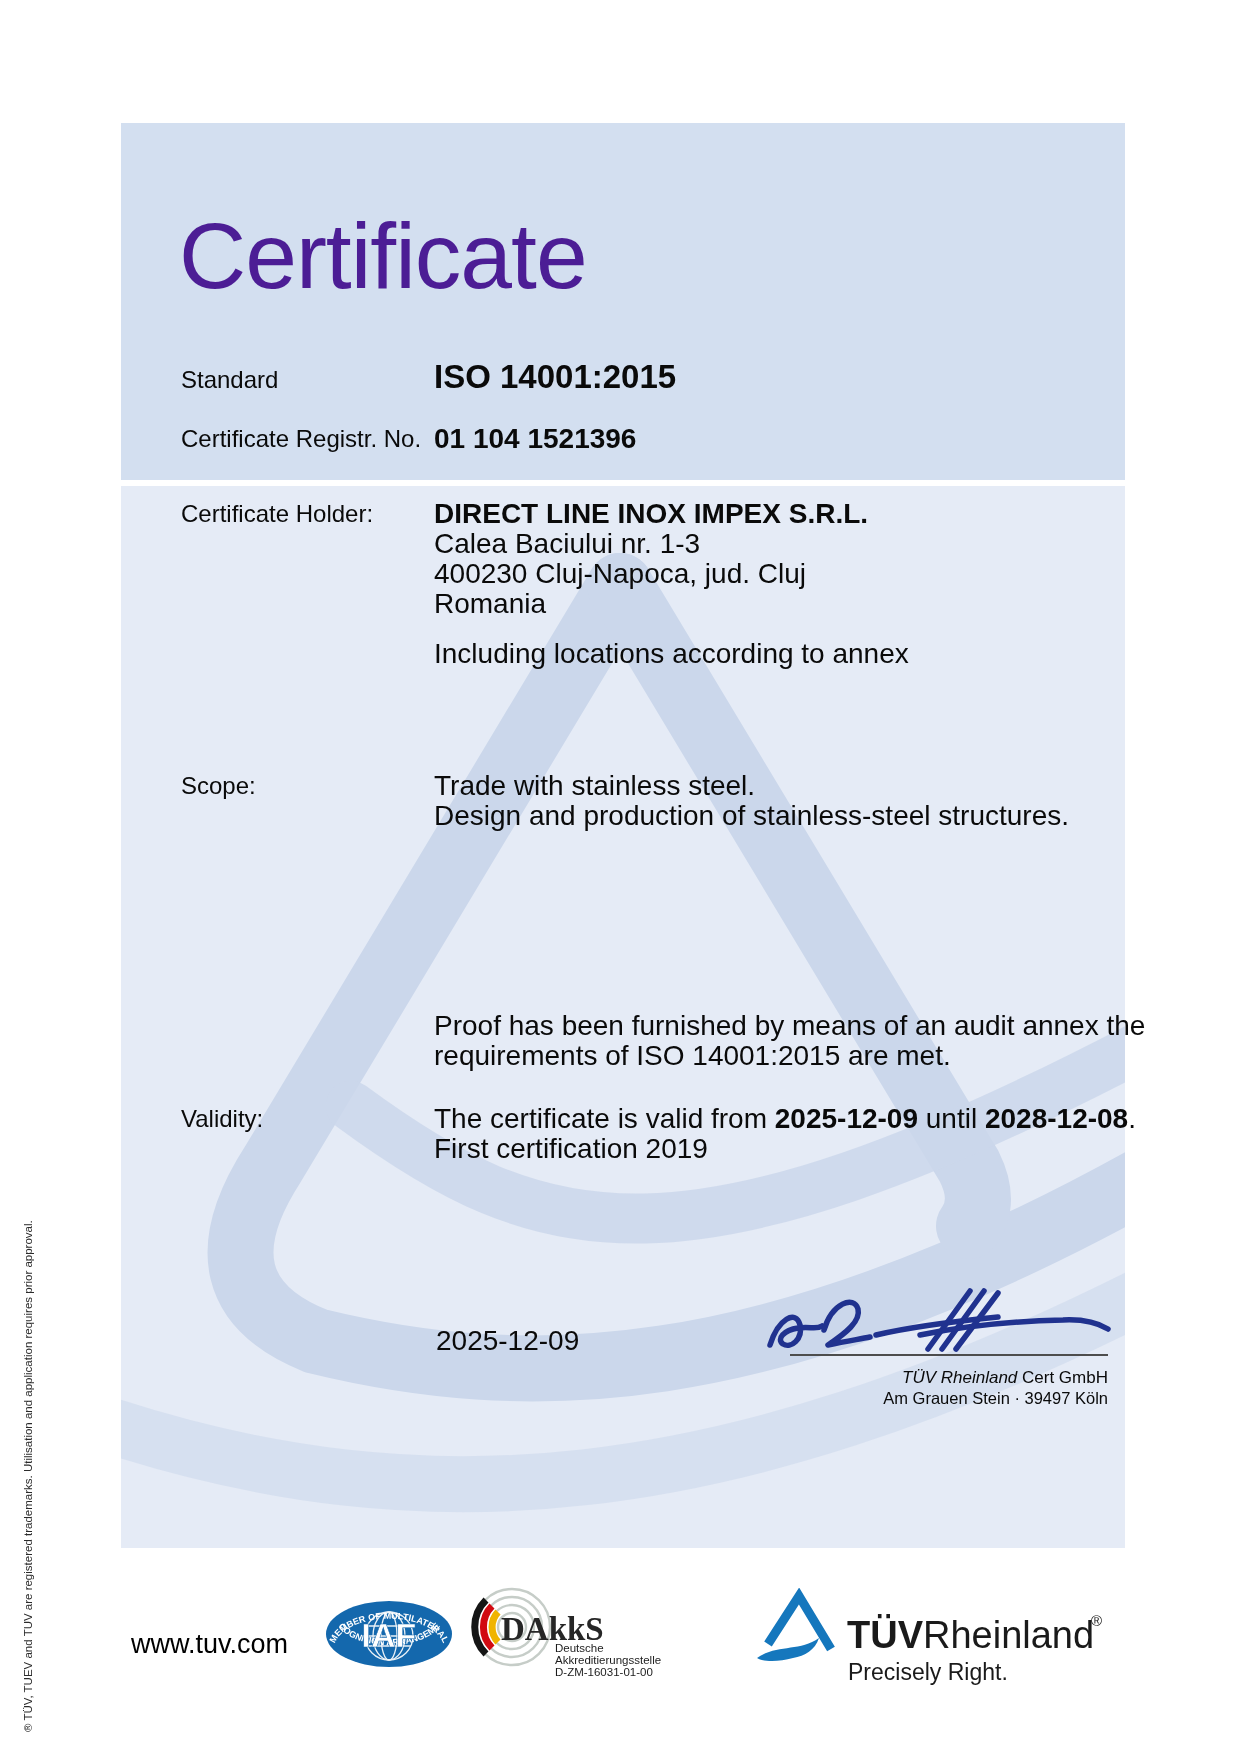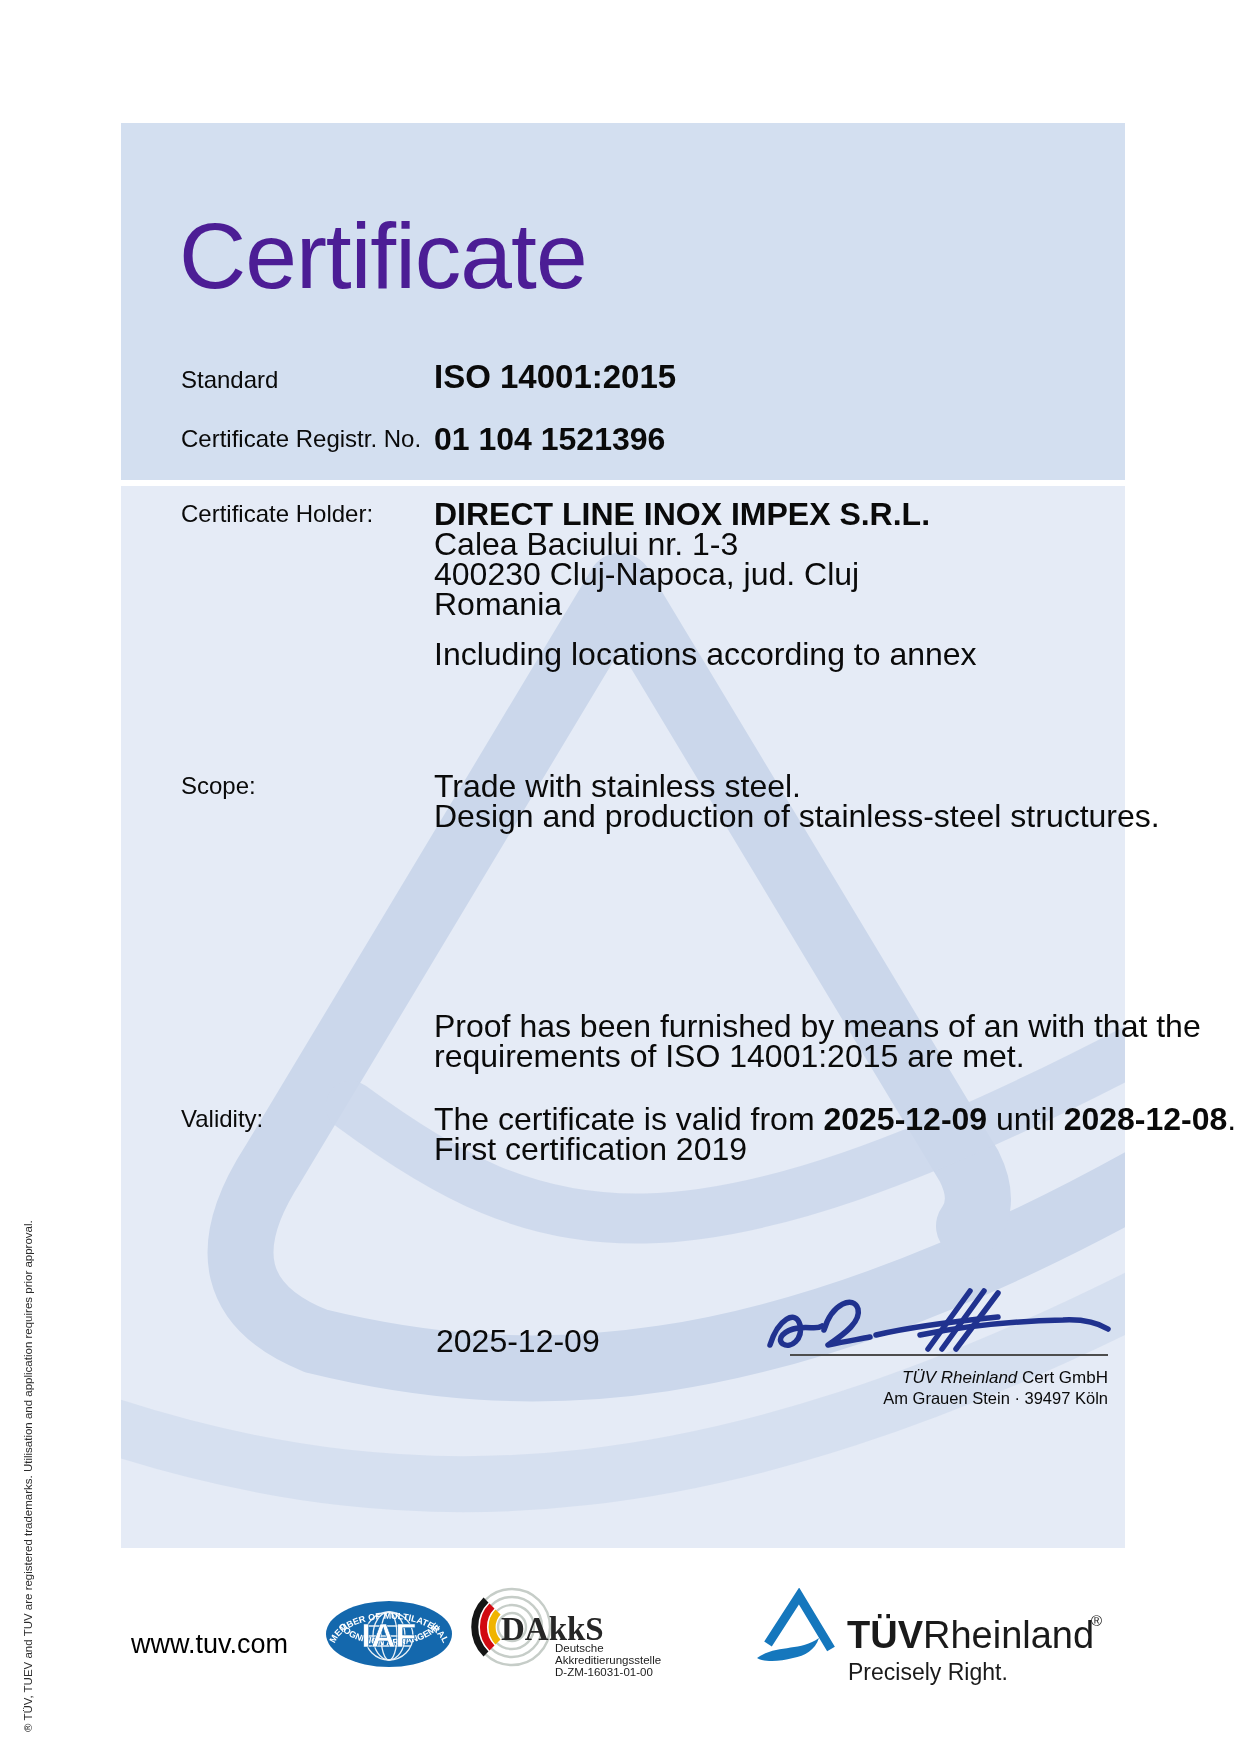--- a/index.html
+++ b/index.html
@@ -5,21 +5,21 @@
   html,body{margin:0;padding:0;background:#ffffff;}
   .page{position:relative;width:1240px;height:1755px;background:#ffffff;overflow:hidden;
         font-family:"Liberation Sans", sans-serif;color:#0a0a0a;}
   .abs{position:absolute;}
   .block{position:absolute;left:121px;width:1004px;}
   .hdr-block{top:123px;height:357px;background:#d3dff0;}
   .body-block{top:486px;height:1062px;background:#e5ebf6;}
   .wm{position:absolute;left:121px;top:486px;width:1004px;height:1062px;pointer-events:none;}
   .title{left:179px;top:205px;font-size:93px;line-height:1.1;letter-spacing:-1px;color:#4c1d95;}
   .lbl{font-size:24px;line-height:30px;white-space:nowrap;}
-  .val{font-size:32px;line-height:30px;white-space:nowrap;}
+  .val{font-size:28px;line-height:30px;white-space:nowrap;}
   .b{font-weight:bold;}
   .iso{font-size:33px;font-weight:bold;line-height:34px;}
   .multiline{white-space:nowrap;}
   .sig-line{left:790px;top:1354px;width:318px;height:2px;background:#4d4d4d;}
   .signatory{width:400px;text-align:right;white-space:nowrap;}
   .sidenote{left:22px;top:1732px;transform:rotate(-90deg);transform-origin:0 0;
             font-size:11.5px;color:#2b2b2b;white-space:nowrap;}
   .www{left:131px;top:1629px;font-size:27px;color:#000000;text-decoration:none;}
   .it{font-style:italic;}
 </style>
@@ -59,21 +59,21 @@
   </div>
   <div class="abs val" style="left:434px;top:639px;">Including locations according to annex</div>
 
   <div class="abs lbl" style="left:181px;top:771px;">Scope:</div>
   <div class="abs val multiline" style="left:434px;top:771px;">
     <div>Trade with stainless steel.</div>
     <div>Design and production of stainless-steel structures.</div>
   </div>
 
   <div class="abs val multiline" style="left:434px;top:1011px;">
-    <div>Proof has been furnished by means of an with that the</div>
+    <div>Proof has been furnished by means of an audit annex the</div>
     <div>requirements of ISO 14001:2015 are met.</div>
   </div>
 
   <div class="abs lbl" style="left:181px;top:1104px;">Validity:</div>
   <div class="abs val multiline" style="left:434px;top:1104px;">
     <div><span>The certificate is valid from </span><span class="b">2025-12-09</span><span> until </span><span class="b">2028-12-08</span><span>.</span></div>
     <div>First certification 2019</div>
   </div>
 
   <div class="abs val" style="left:436px;top:1326px;">2025-12-09</div>

